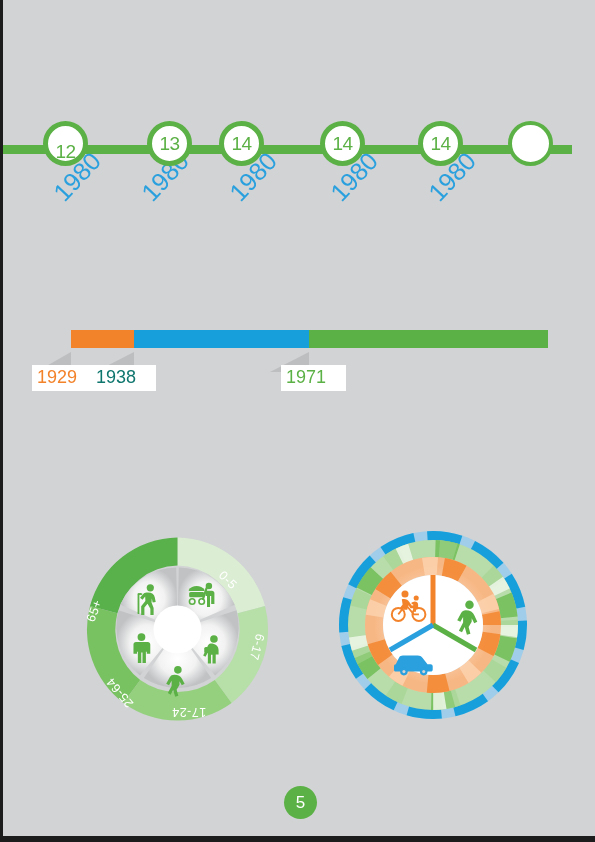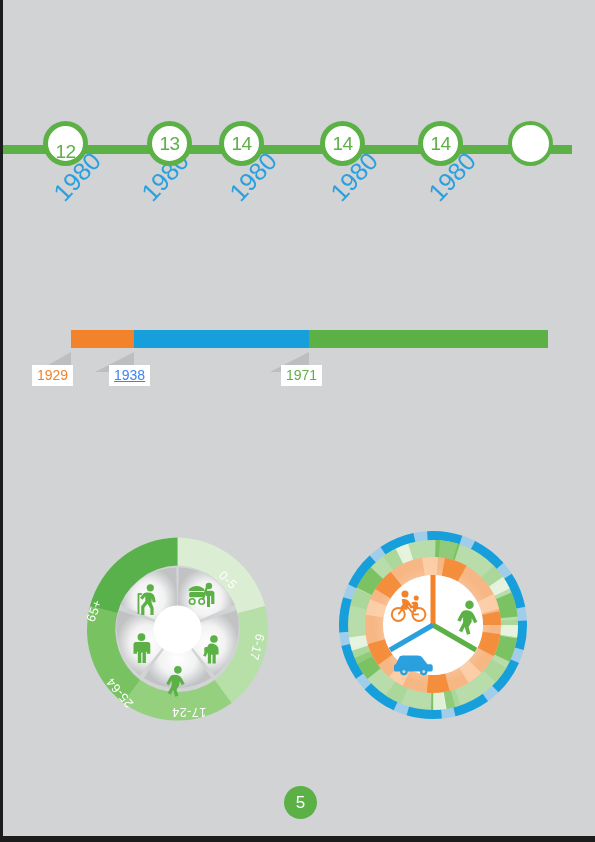--- a/index.html
+++ b/index.html
@@ -38,21 +38,21 @@
     font-size:25px;color:#2aa0de;font-weight:400;
     transform:rotate(-47deg);transform-origin:left bottom;
     white-space:nowrap;letter-spacing:0px;
   }
 
   
   #era-bar{position:absolute;left:0;top:330px;width:592px;height:60px;}
   .era-seg{position:absolute;top:0;height:18px;}
   .era-chip{
     position:absolute;background:#ffffff;
-    padding:2px 5px 3px 5px;font-size:14px;line-height:1.15;
+    padding:2px 20px 3px 5px;font-size:18px;line-height:1.15;
     white-space:nowrap;
   }
 
   
   #age-donut{position:absolute;left:72px;top:527px;width:205px;height:205px;}
   #age-donut svg{display:block;}
   .age-ring-label{
     font-size:12.5px;fill:#ffffff;font-family:"Liberation Sans",sans-serif;
     letter-spacing:0.5px;
   }
@@ -109,21 +109,21 @@
       <polygon points="33,24 68,24 68,4 33,24" fill="#bcbec0"></polygon>
       <polygon points="92,24 131,24 131,4 92,24" fill="#bcbec0"></polygon>
       <polygon points="267,24 306,24 306,4 267,24" fill="#bcbec0"></polygon>
     </svg>
 
     <div class="era-seg" style="left:68px;width:63px;background:#f3832b;"></div>
     <div class="era-seg" style="left:131px;width:175px;background:#179fdb;"></div>
     <div class="era-seg" style="left:306px;width:239px;background:#5cb146;"></div>
 
     <div class="era-chip" style="left:29px;top:35px;color:#f3832b;">1929</div>
-    <div class="era-chip" style="left:106px;top:35px;color:#3b82f6;text-decoration:underline;">1938</div>
+    <div class="era-chip" style="left:88px;top:35px;color:#0f766e;">1938</div>
     <div class="era-chip" style="left:278px;top:35px;color:#5cb146;">1971</div>
   </div>
 
   <div id="age-donut">
     <svg width="205" height="205" viewBox="0 0 205 205">
       <defs>
         <radialGradient id="wedgeGrad" cx="50%" cy="50%" r="50%">
           <stop offset="0%" stop-color="#ffffff"></stop>
           <stop offset="55%" stop-color="#f2f2f2"></stop>
           <stop offset="100%" stop-color="#c0c2c4"></stop>

